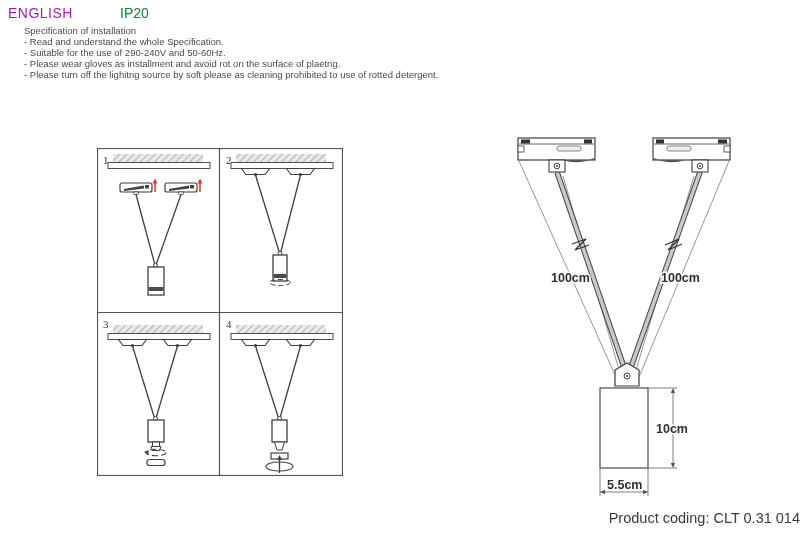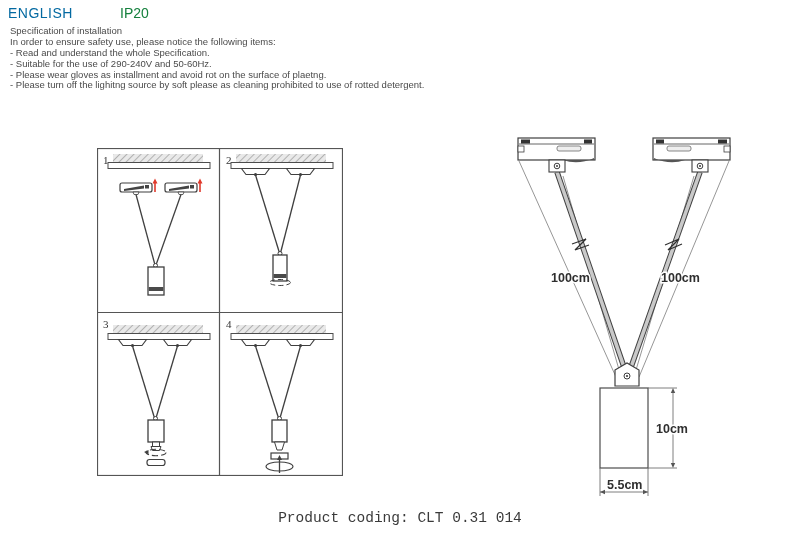--- a/index.html
+++ b/index.html
@@ -1,39 +1,38 @@
 <!DOCTYPE html>
 <html><head>
 <meta charset="utf-8">
 <style>
   html,body{margin:0;padding:0;}
   body{
     width:800px;height:552px;background:#ffffff;position:relative;
     font-family:"Liberation Sans", sans-serif;color:#3c3c3c;overflow:hidden;
   }
   .abs{position:absolute;}
-  .hdr-lang{left:8px;top:5px;font-size:14px;letter-spacing:.5px;color:#0369a1;}
+  .hdr-lang{left:8px;top:5px;font-size:14px;letter-spacing:.5px;color:#a21caf;}
   .hdr-ip{left:120px;top:5px;font-size:14px;color:#15803d;}
-  .spec{left:10px;top:26px;font-size:9.5px;line-height:10.9px;color:#4a4a4a;white-space:nowrap;}
+  .spec{left:24px;top:26px;font-size:9.5px;line-height:10.9px;color:#4a4a4a;white-space:nowrap;}
   .spec div{height:10.9px;}
-  .footer{left:0;right:0;top:510px;text-align:center;font-size:14.5px;color:#3a3a3a;font-family:Liberation Mono, monospace;}
+  .footer{left:0;right:0;top:510px;text-align:right;font-size:14.5px;color:#3a3a3a;}
   svg{display:block;}
   svg text{font-family:"Liberation Sans", sans-serif;}
   .dimlabel{font-size:12.5px;fill:#2f2f2f;font-weight:600;paint-order:stroke;stroke:#ffffff;stroke-width:3px;}
   .panelnum{font-size:11px;fill:#333;font-family:"Liberation Serif", serif;}
 </style>
 </head>
 <body>
 
 <span class="abs hdr-lang">ENGLISH</span>
 <span class="abs hdr-ip">IP20</span>
 
 <div class="abs spec">
   <div>Specification of installation</div>
-  <div>In order to ensure safety use, please notice the following items:</div>
   <div>- Read and understand the whole Specification.</div>
   <div>- Suitable for the use of 290-240V and 50-60Hz.</div>
   <div>- Please wear gloves as installment and avoid rot on the surface of plaetng.</div>
   <div>- Please turn off the lighitng source by soft please as cleaning prohibited to use of rotted detergent.</div>
 </div>
 
 <svg class="abs" style="left:97px;top:148px;" width="246" height="328" viewBox="0 0 246 328">
   <defs>
     <pattern id="hatchA" width="5" height="5" patternUnits="userSpaceOnUse" patternTransform="rotate(45)">
       <rect width="5" height="5" fill="#e9e9e9"></rect>

